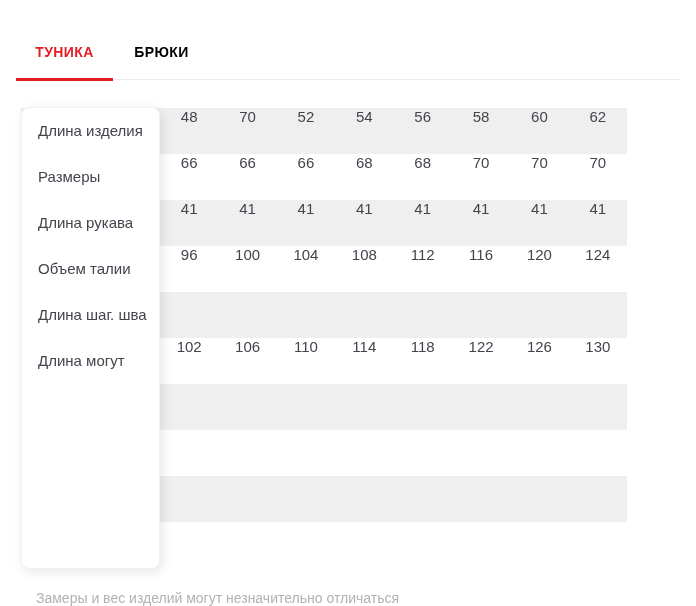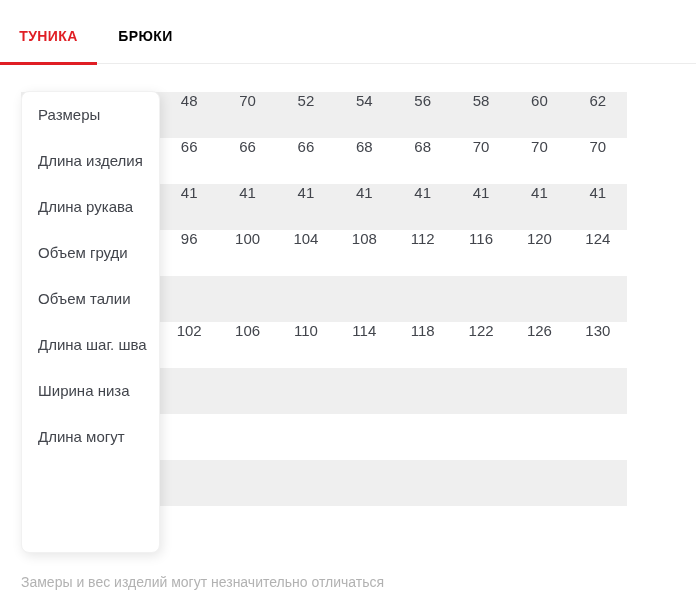--- a/index.html
+++ b/index.html
@@ -1,21 +1,21 @@
 <!DOCTYPE html>
 <html style="--accent: #e01e24; --stripe: #efefef; --text: #42454c; --muted: #b2b2b2;"><head>
 <meta charset="utf-8">
 <style>
   * { margin:0; padding:0; box-sizing:border-box; }
   html,body { width:696px; height:606px; background:#fff; overflow:hidden;
     font-family:"Liberation Sans","DejaVu Sans",sans-serif; }
   .page { width:696px; height:606px; position:relative; }
 
   
-  .tabs { display:flex; padding-top:20px; border-bottom:1px solid #ececec; margin:0; }
+  .tabs { display:flex; padding-top:20px; border-bottom:1px solid #ececec; margin:16px; }
   .tab { width:97px; text-align:center; padding:8px 0 19px 0; font-size:14px;
     font-weight:700; letter-spacing:.4px; color:#000000; cursor:pointer;
     position:relative; text-transform:uppercase; }
   .tab.active { color:var(--accent,#e01e24); }
   .tab.active::after { content:""; position:absolute; left:0; right:0; bottom:-2px;
     height:3px; background:var(--accent,#e01e24); }
 
   
   .table-wrap { position:relative; margin:28px 0 0 21px; width:606px; }
   .grid { width:606px; }
@@ -25,21 +25,21 @@
   .grid-row .cell { flex:1; text-align:center; font-size:15px; color:var(--text,#42454c); }
 
   
   .labels-panel { position:absolute; left:0; top:-1px; width:139px; height:462px;
     background:#fff; border:1px solid #f1f1f1; border-radius:8px;
     box-shadow:2px 3px 12px rgba(0,0,0,.10); z-index:2; overflow:hidden; }
   .label-item { height:46px; line-height:46px; padding-left:16px; font-size:15px;
     color:var(--text,#42454c); white-space:nowrap; }
 
   
-  .footer-note { margin:22px 0 0 21px; font-size:14px; color:var(--muted,#b2b2b2); }
+  .footer-note { margin:22px 0 0 36px; font-size:14px; color:var(--muted,#b2b2b2); }
 </style>
 </head>
 <body>
 
 <div class="page">
 
   <div class="tabs">
       <div class="tab active">ТУНИКА</div>
       <div class="tab">БРЮКИ</div>
     </div>
@@ -151,26 +151,24 @@
           <div class="cell"></div>
           <div class="cell"></div>
           <div class="cell"></div>
           <div class="cell"></div>
           <div class="cell"></div>
           <div class="cell"></div>
           <div class="cell"></div>
         </div>
       </div>
     <div class="labels-panel">
+        <div class="label-item">Длина изделия</div>
         <div class="label-item">Размеры</div>
-        <div class="label-item">Длина изделия</div>
         <div class="label-item">Длина рукава</div>
-        <div class="label-item">Объем груди</div>
         <div class="label-item">Объем талии</div>
         <div class="label-item">Длина шаг. шва</div>
-        <div class="label-item">Ширина низа</div>
         <div class="label-item">Длина могут</div>
       </div>
   </div>
 
   <div class="footer-note">Замеры и вес изделий могут незначительно отличаться</div>
 
 </div>
 
 </body></html>

